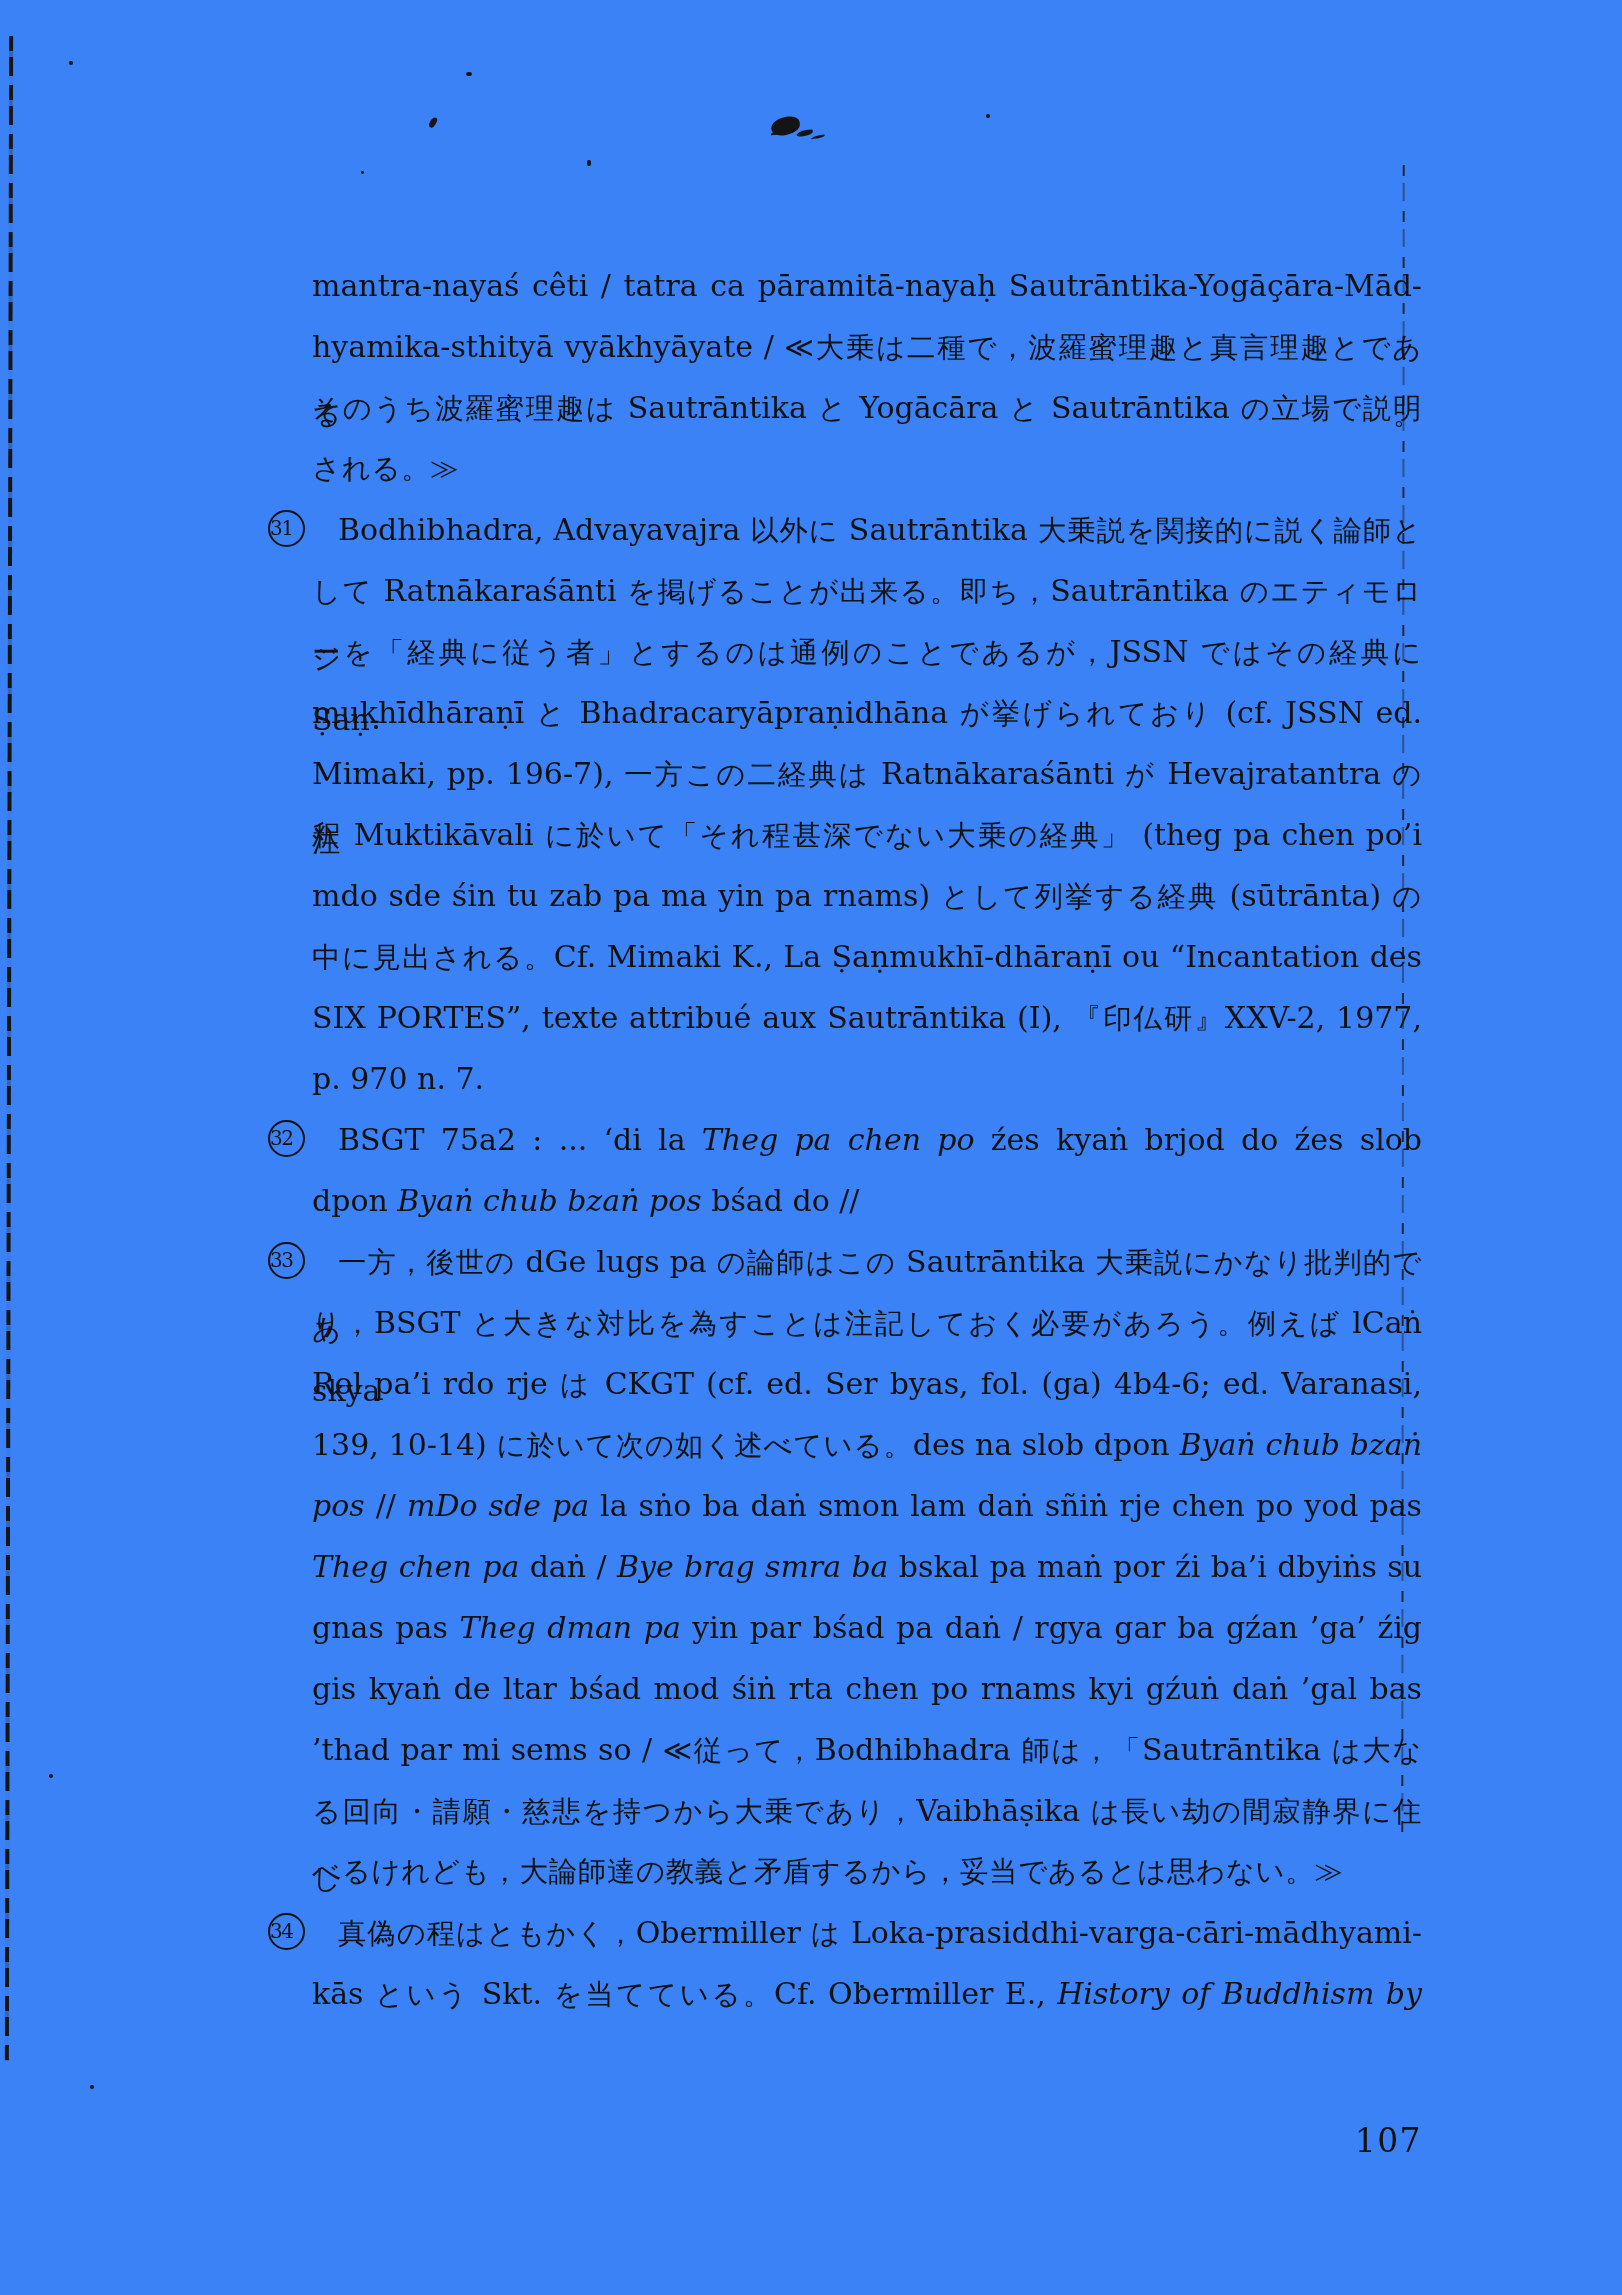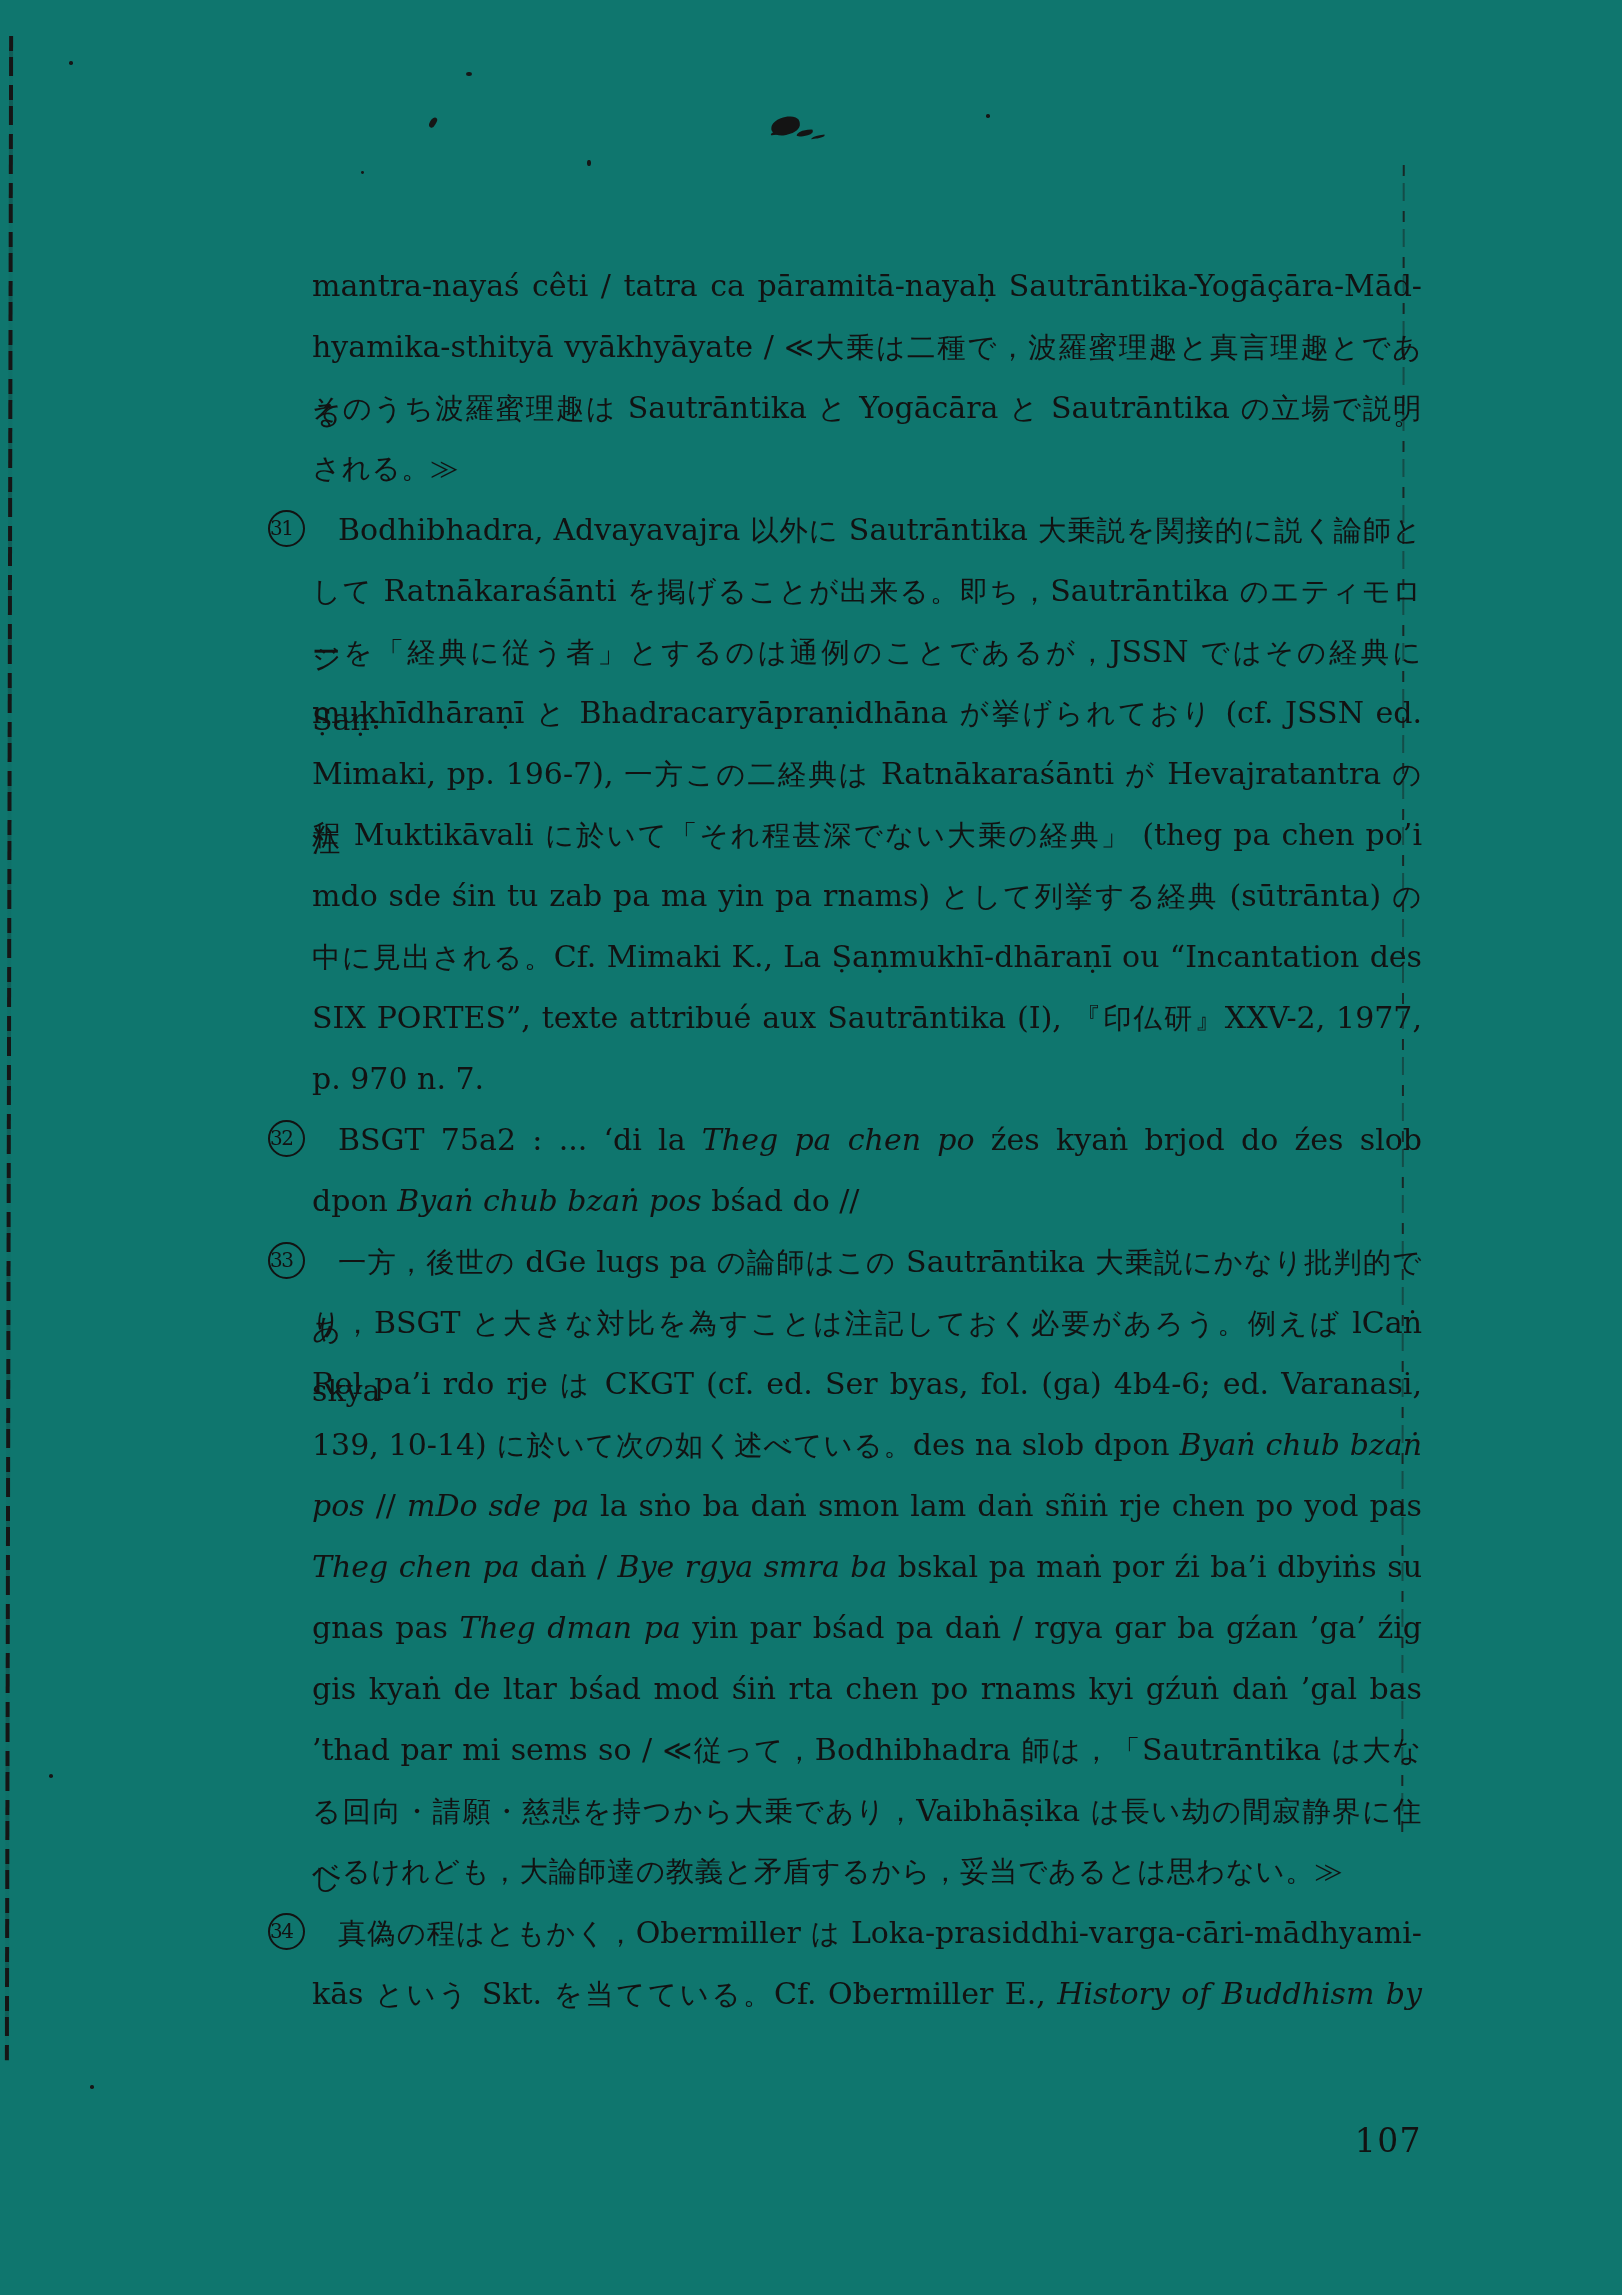--- a/index.html
+++ b/index.html
@@ -2,21 +2,21 @@
 <html style="font-size:11px"><head>
 <meta charset="utf-8">
 <style>
   html, body { margin: 0; padding: 0; }
   body { background: #e8e8e4; }
 
   .page {
     position: relative;
     width: 1623px;
     height: 2295px;
-    background: #0f766e;
+    background: #3b82f6;
     overflow: hidden;
     color: #121212;
     font-family: "DejaVu Serif", "Liberation Serif", serif;
   }
 
   
   .edge-line-left {
     position: absolute;
     left: 7px; top: 36px;
     width: 4.2px; height: 2025px;
@@ -144,21 +144,21 @@
       <div class="line just"><span class="seg-cjk">中に見出される。</span><span class="seg-lat">Cf. Mimaki K., La Ṣaṇmukhī-dhāraṇī ou “Incantation des</span></div>
       <div class="line just"><span class="seg-lat">SIX PORTES”, texte attribué aux Sautrāntika (I), </span><span class="seg-cjk">『印仏研』</span><span class="seg-lat">XXV-2, 1977,</span></div>
       <div class="line"><span class="seg-lat">p. 970 n. 7.</span></div>
       <div class="line just has-marker"><span class="marker">32</span><span class="seg-lat">BSGT 75a2 : ... ‘di la </span><span class="seg-ita">Theg pa chen po</span><span class="seg-lat"> źes kyaṅ brjod do źes slob</span></div>
       <div class="line"><span class="seg-lat">dpon </span><span class="seg-ita">Byaṅ chub bzaṅ pos</span><span class="seg-lat"> bśad do //</span></div>
       <div class="line just has-marker"><span class="marker">33</span><span class="seg-cjk">一方，後世の </span><span class="seg-lat">dGe lugs pa</span><span class="seg-cjk"> の論師はこの </span><span class="seg-lat">Sautrāntika</span><span class="seg-cjk"> 大乗説にかなり批判的であ</span></div>
       <div class="line just"><span class="seg-cjk">り，</span><span class="seg-lat">BSGT</span><span class="seg-cjk"> と大きな対比を為すことは注記しておく必要があろう。例えば </span><span class="seg-lat">lCaṅ skya</span></div>
       <div class="line just"><span class="seg-lat">Rol pa’i rdo rje </span><span class="seg-cjk">は </span><span class="seg-lat">CKGT (cf. ed. Ser byas, fol. (ga) 4b4-6; ed. Varanasi,</span></div>
       <div class="line just"><span class="seg-lat">139, 10-14) </span><span class="seg-cjk">に於いて次の如く述べている。</span><span class="seg-lat">des na slob dpon </span><span class="seg-ita">Byaṅ chub bzaṅ</span></div>
       <div class="line just"><span class="seg-ita">pos</span><span class="seg-lat"> // </span><span class="seg-ita">mDo sde pa</span><span class="seg-lat"> la sṅo ba daṅ smon lam daṅ sñiṅ rje chen po yod pas</span></div>
-      <div class="line just"><span class="seg-ita">Theg chen pa</span><span class="seg-lat"> daṅ / </span><span class="seg-ita">Bye rgya smra ba</span><span class="seg-lat"> bskal pa maṅ por źi ba’i dbyiṅs su</span></div>
+      <div class="line just"><span class="seg-ita">Theg chen pa</span><span class="seg-lat"> daṅ / </span><span class="seg-ita">Bye brag smra ba</span><span class="seg-lat"> bskal pa maṅ por źi ba’i dbyiṅs su</span></div>
       <div class="line just"><span class="seg-lat">gnas pas </span><span class="seg-ita">Theg dman pa</span><span class="seg-lat"> yin par bśad pa daṅ / rgya gar ba gźan ’ga’ źig</span></div>
       <div class="line just"><span class="seg-lat">gis kyaṅ de ltar bśad mod śiṅ rta chen po rnams kyi gźuṅ daṅ ’gal bas</span></div>
       <div class="line just"><span class="seg-lat">’thad par mi sems so / </span><span class="seg-cjk">≪従って，</span><span class="seg-lat">Bodhibhadra</span><span class="seg-cjk"> 師は，「</span><span class="seg-lat">Sautrāntika</span><span class="seg-cjk"> は大な</span></div>
       <div class="line just"><span class="seg-cjk">る回向・請願・慈悲を持つから大乗であり，</span><span class="seg-lat">Vaibhāṣika</span><span class="seg-cjk"> は長い劫の間寂静界に住し</span></div>
       <div class="line"><span class="seg-cjk">べるけれども，大論師達の教義と矛盾するから，妥当であるとは思わない。≫</span></div>
       <div class="line just has-marker"><span class="marker">34</span><span class="seg-cjk">真偽の程はともかく，</span><span class="seg-lat">Obermiller</span><span class="seg-cjk"> は </span><span class="seg-lat">Loka-prasiddhi-varga-cāri-mādhyami-</span></div>
       <div class="line just"><span class="seg-lat">kās </span><span class="seg-cjk">という </span><span class="seg-lat">Skt.</span><span class="seg-cjk"> を当てている。</span><span class="seg-lat">Cf. Obermiller E., </span><span class="seg-ita">History of Buddhism by</span></div>
     </div>
 
   <div class="page-number">107</div>

